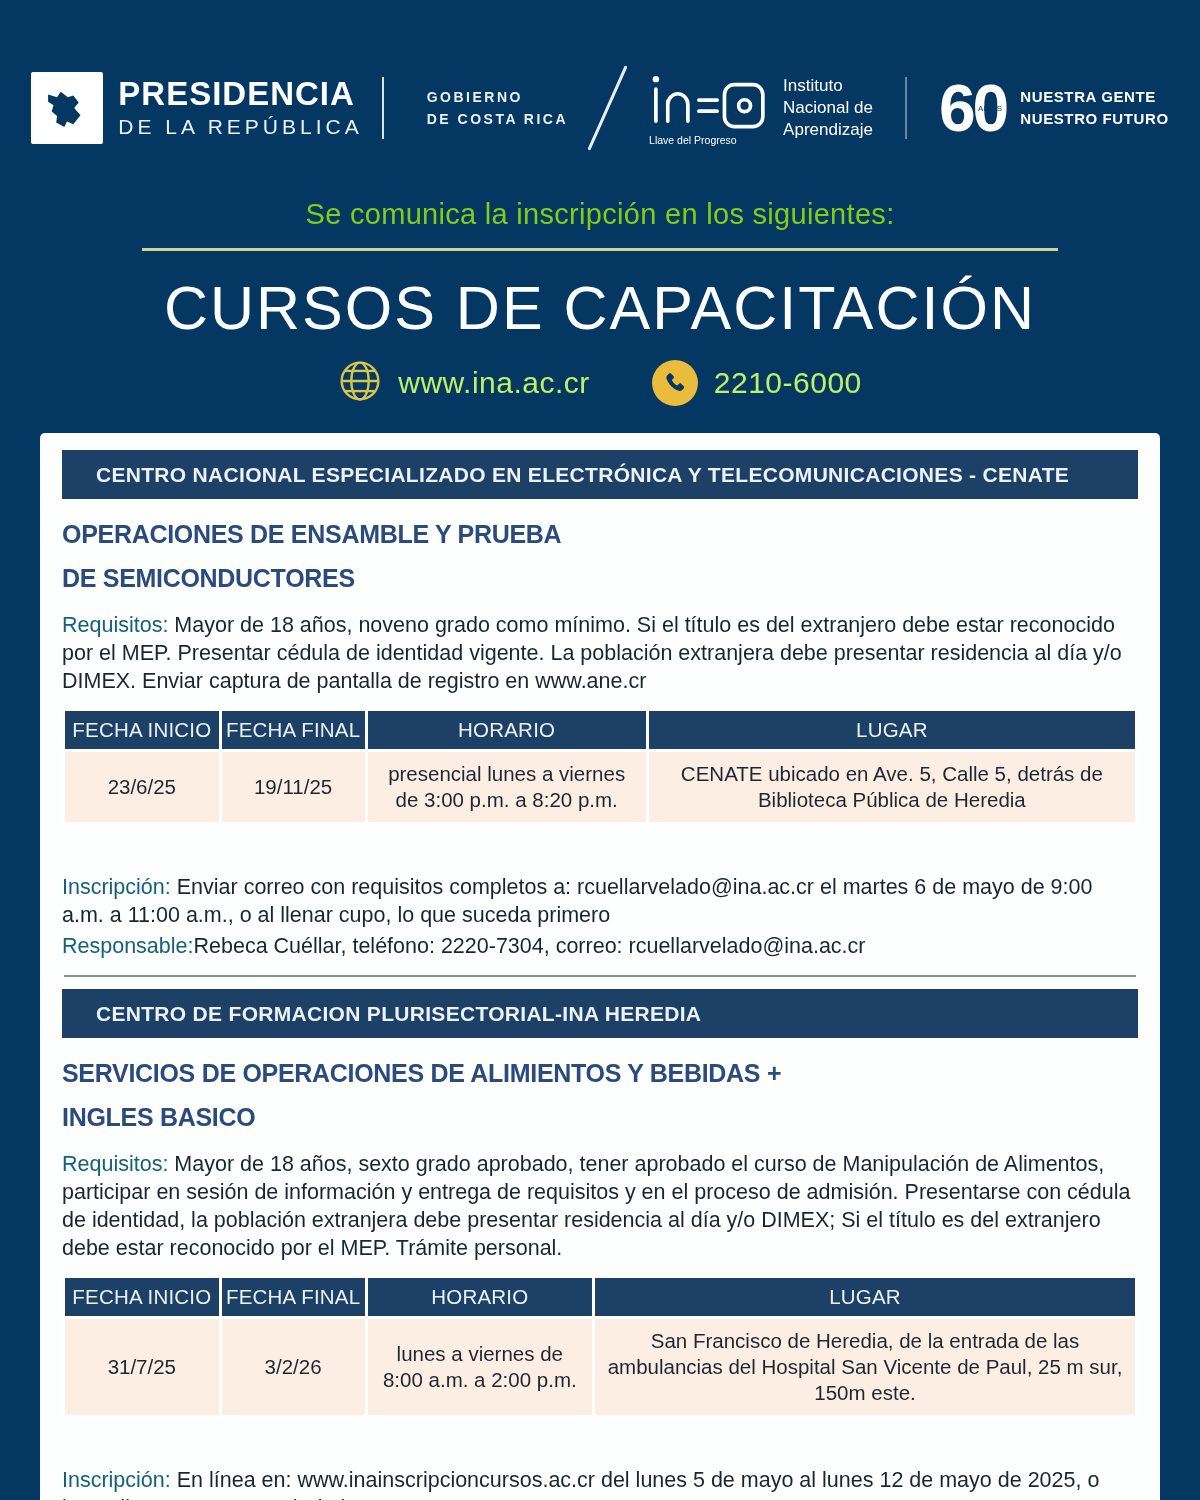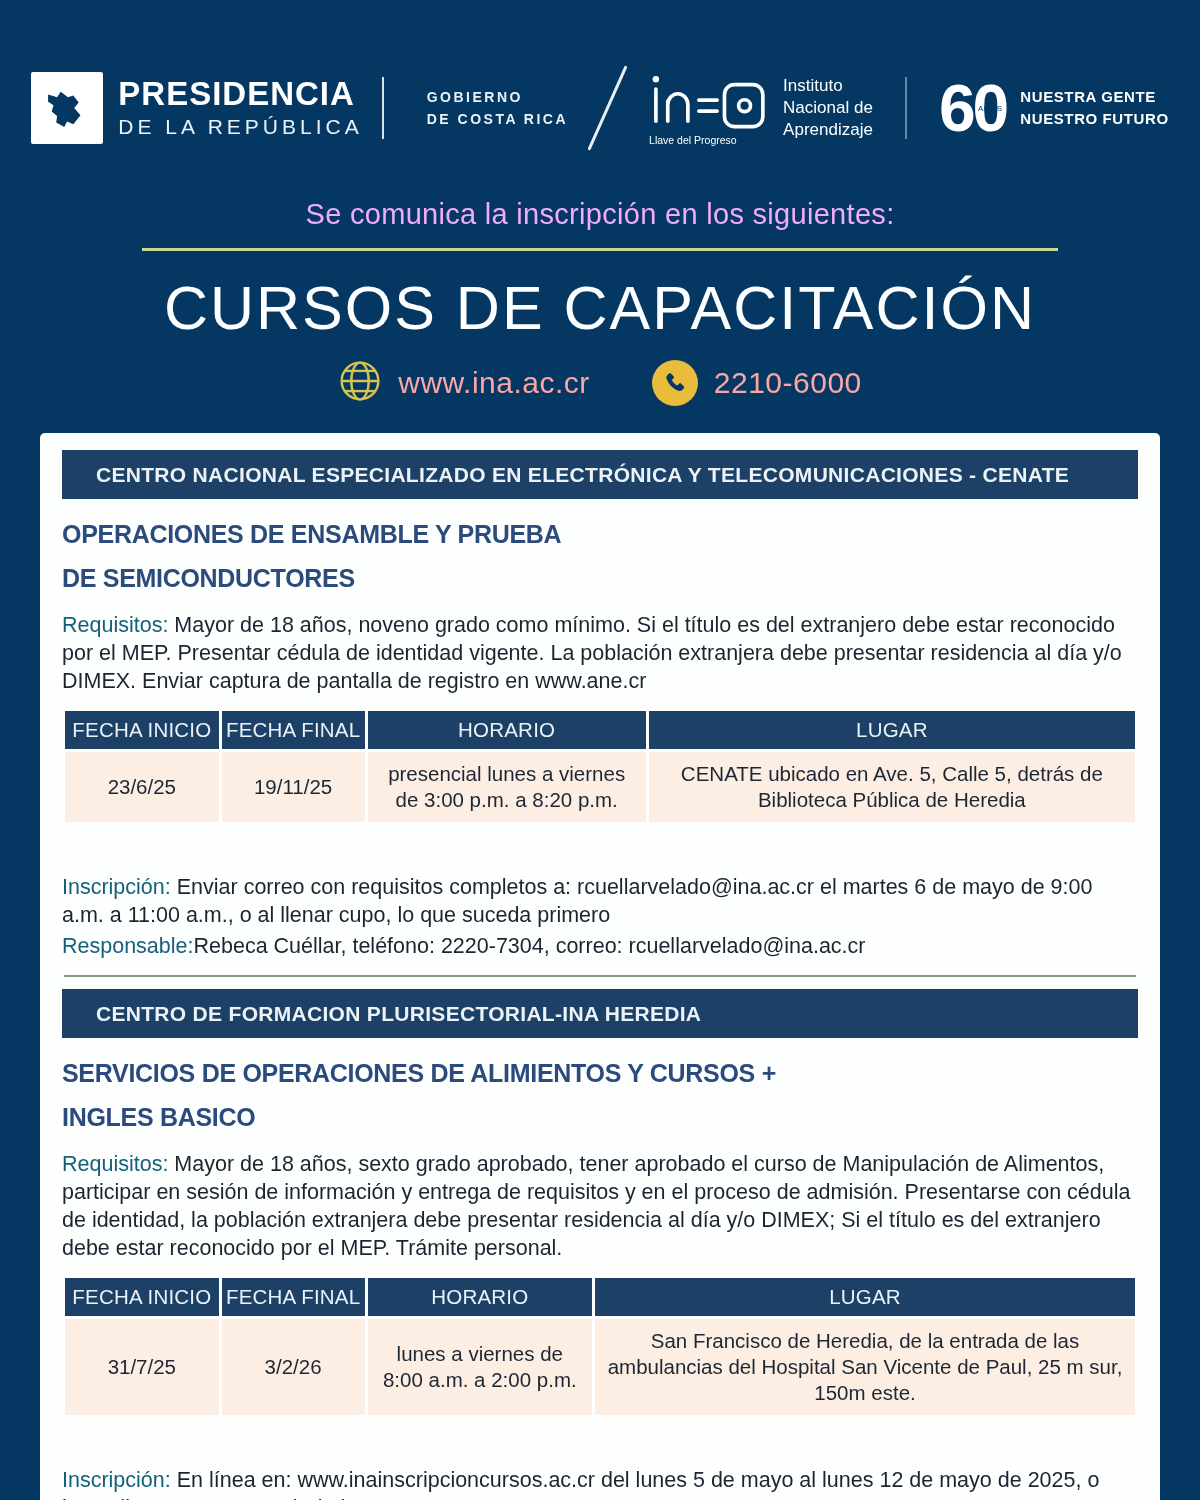--- a/index.html
+++ b/index.html
@@ -24,27 +24,27 @@
   .ina-key { position: relative; width: 122px; height: 76px; }
   .ina-tagline { position: absolute; left: 2px; bottom: 0; font-size: 10.5px; color: #ffffff; white-space: nowrap; }
   .ina-inst { font-size: 17px; line-height: 1.3; color: #ffffff; }
   .thin-sep { width: 2px; height: 62px; background: rgba(220,232,240,0.45); margin: 0 8px; }
   .logo-60 { display: flex; align-items: center; gap: 14px; }
   .sixty { position: relative; font-size: 66px; font-weight: 700; color: #ffffff; letter-spacing: -3px; line-height: 1; }
   .sixty .anos { position: absolute; left: 33px; top: 30px; font-size: 8px; font-weight: 400; letter-spacing: 0.5px; color: #043862; margin-left: 6px; }
   .sixty-text { font-size: 15px; font-weight: 700; letter-spacing: 0.6px; line-height: 1.45; color: #ffffff; }
 
   
-  .intro { margin-top: 44px; text-align: center; font-size: 29px; font-weight: 500; color: #f0abfc; letter-spacing: 0.3px; }
+  .intro { margin-top: 44px; text-align: center; font-size: 29px; font-weight: 500; color: #84cc16; letter-spacing: 0.3px; }
   .gold-divider { margin: 17px auto 0; width: 916px; height: 3px; background: #c9d794; }
   .title { margin-top: 22px; text-align: center; font-size: 61px; font-weight: 400; letter-spacing: 2px; color: #fdfeff; }
   .contact { margin-top: 16px; display: flex; justify-content: center; align-items: center; }
   .contact-item { display: flex; align-items: center; gap: 16px; }
   .contact-sep { width: 62px; }
-  .website, .phone-number { font-size: 30px; color: #fca5a5; font-weight: 500; letter-spacing: 0.5px; }
+  .website, .phone-number { font-size: 30px; color: #bef264; font-weight: 500; letter-spacing: 0.5px; }
   .phone-circle { width: 46px; height: 46px; border-radius: 50%; background: #e9bc3c; display: flex; align-items: center; justify-content: center; }
 
   
   .card { width: 1120px; margin: 26px auto 0; background: #fdfefe; border-radius: 5px; padding: 17px 22px 4px; color: #1c2733; }
   .center-bar { height: 49px; background: #1d4166; color: #ebf2f8; display: flex; align-items: center; padding-left: 34px; font-size: 21px; font-weight: 700; letter-spacing: 0.3px; margin-bottom: 13px; }
   .course-title { color: #2b4b7d; font-size: 25px; font-weight: 700; letter-spacing: -0.3px; line-height: 44px; margin-bottom: 11px; white-space: nowrap; }
   .para { font-size: 21.5px; line-height: 28px; color: #1b2530; margin-bottom: 13px; }
   .label { font-weight: 400; color: #15607a; }
   table { width: 100%; border-collapse: collapse; margin-bottom: 12px; table-layout: fixed; }
   th { background: #1d4166; color: #eaf2f8; font-size: 20.5px; font-weight: 500; padding: 7px 4px; border: 3px solid #ffffff; letter-spacing: 0.2px; }
@@ -183,21 +183,21 @@
       </table>
 
       <p class="para insc"><span class="label">Inscripción:</span><span> Enviar correo con requisitos completos a: rcuellarvelado@ina.ac.cr el martes 6 de mayo de 9:00 a.m. a 11:00 a.m., o al llenar cupo, lo que suceda primero</span></p>
       <p class="para resp"><span class="label">Responsable:</span><span>Rebeca Cuéllar,  teléfono: 2220-7304, correo: rcuellarvelado@ina.ac.cr</span></p>
       <hr class="gray-divider">
     </section>
 
     <section>
       <div class="center-bar">CENTRO DE FORMACION PLURISECTORIAL-INA HEREDIA</div>
       <div class="course-title">
-        <div>SERVICIOS DE OPERACIONES DE ALIMIENTOS Y CURSOS +</div>
+        <div>SERVICIOS DE OPERACIONES DE ALIMIENTOS Y BEBIDAS +</div>
         <div>INGLES BASICO</div>
       </div>
       <p class="para"><span class="label">Requisitos:</span><span> Mayor de 18 años, sexto grado aprobado, tener aprobado el curso de Manipulación de Alimentos, participar en sesión de información y entrega de requisitos y en el proceso de admisión. Presentarse con cédula de identidad, la población extranjera debe presentar residencia al día y/o DIMEX;  Si el título es del extranjero debe estar reconocido por el MEP.  Trámite personal.</span></p>
 
       <table class="t2">
         <colgroup>
             <col class="c1">
             <col class="c2">
             <col class="c3">
             <col class="c4">

